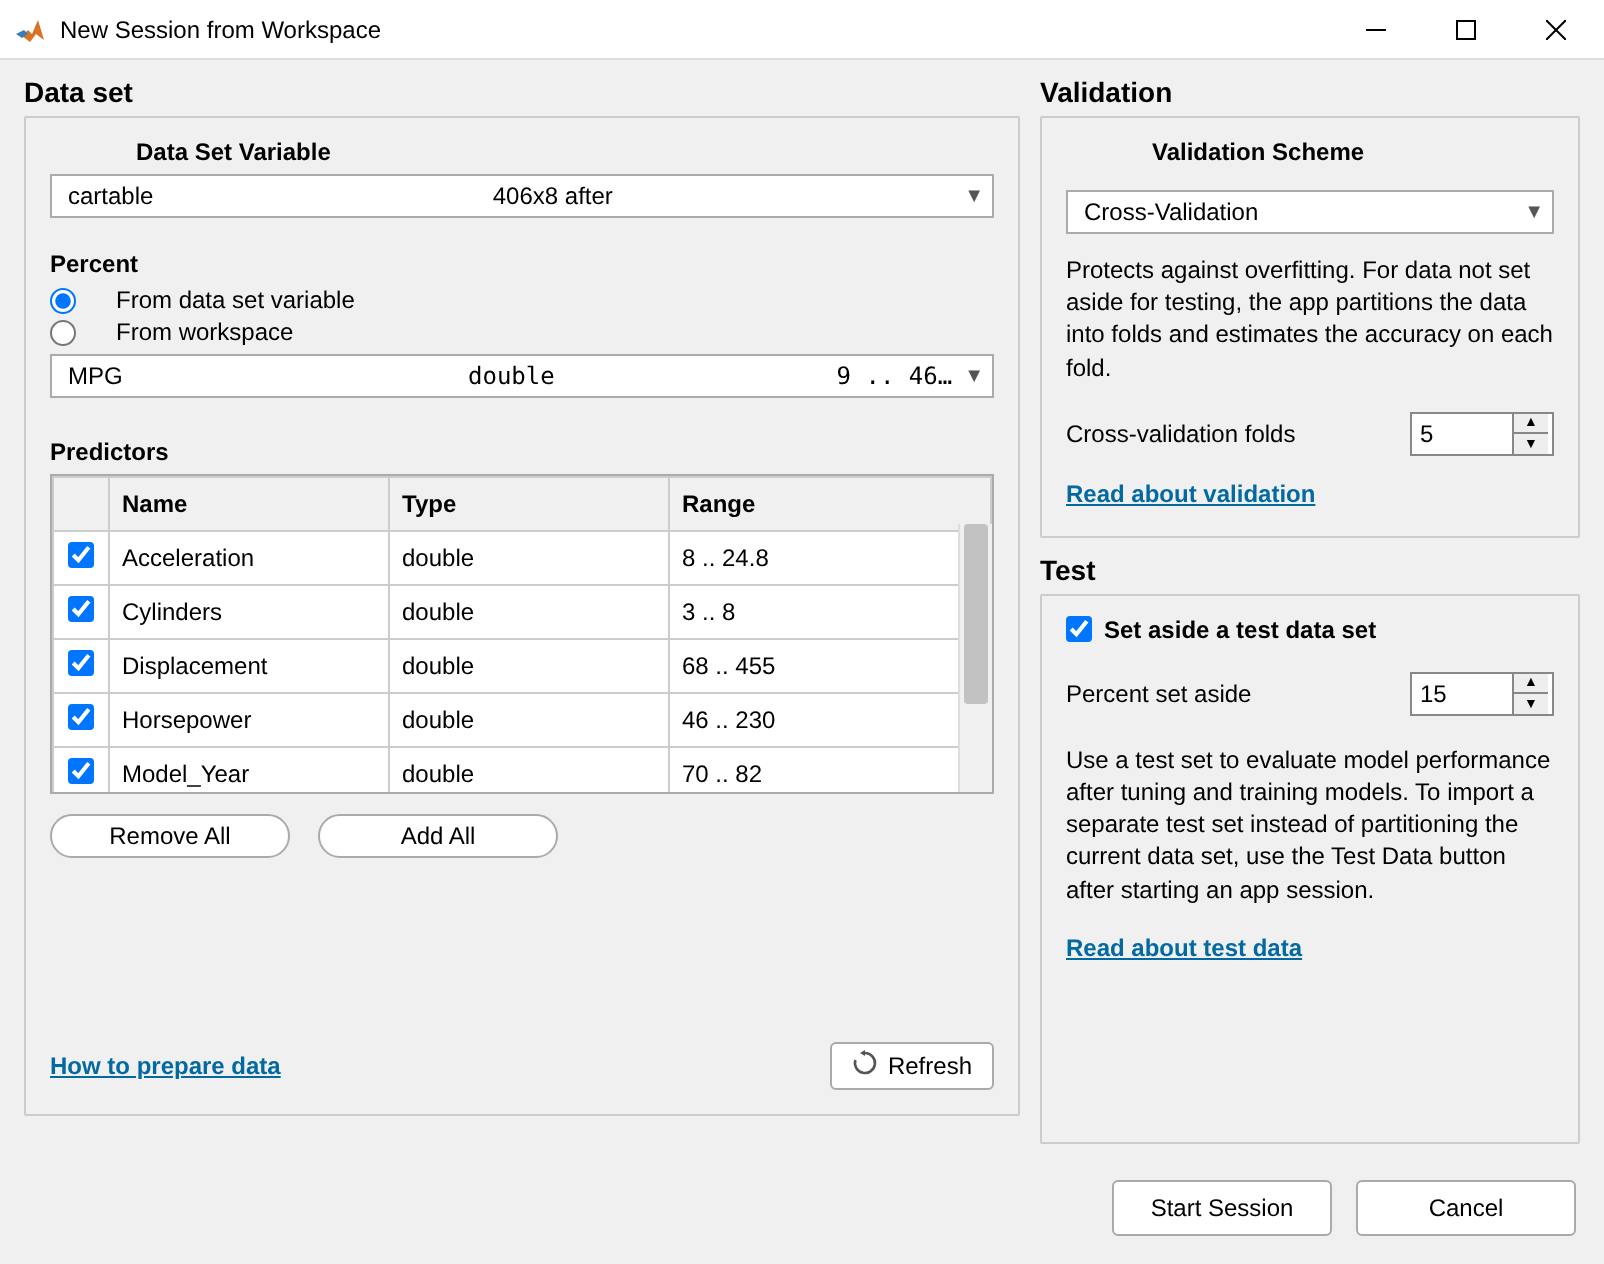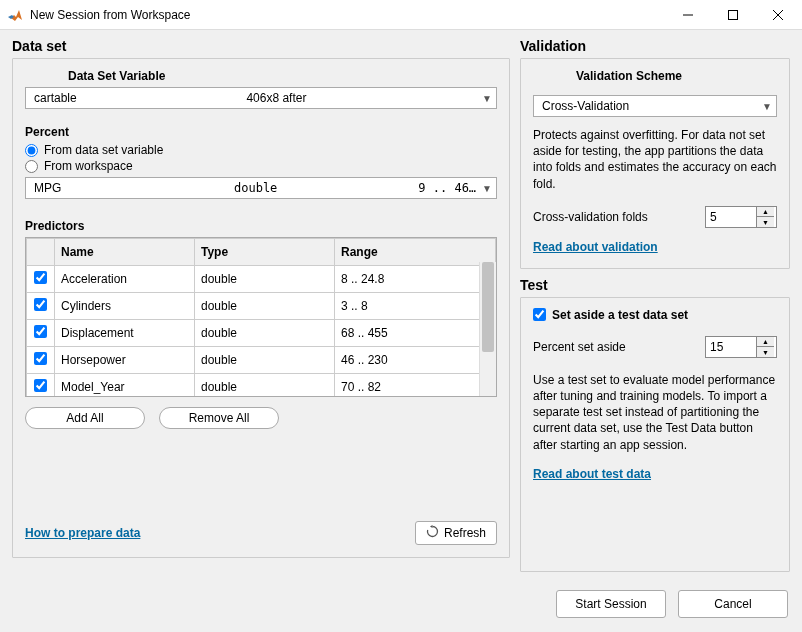--- a/index.html
+++ b/index.html
@@ -20,21 +20,21 @@
 
 .field-label { font-weight: bold; font-size: 12px; margin-bottom: 4px; margin-left: 43px; }
 
 .dropdown { display: flex; align-items: center; background: #fff; border: 1px solid #aaa; height: 22px; padding: 0 4px 0 8px; font-family: "Consolas", monospace; font-size: 12px; cursor: pointer; }
 .dropdown .dd-val { flex: 0 0 auto; }
 .dropdown .dd-mid { flex: 1; text-align: center; }
 .dropdown .dd-arrow { color: #555; font-size: 10px; padding-left: 6px; }
 
 .sub-label { font-weight: bold; font-size: 12px; margin-top: 16px; margin-bottom: 4px; }
 
-.radio-row { display: flex; align-items: center; gap: 6px; font-size: 12px; margin-bottom: 2px; }
+.radio-row { display: flex; align-items: center; gap: 20px; font-size: 12px; margin-bottom: 2px; }
 .radio-row input[type=radio] { margin: 0; }
 
 .response-dd { margin-top: 4px; }
 
 .pred-table-wrap { border: 1px solid #aaa; background: #fff; margin-top: 4px; height: 160px; position: relative; overflow: hidden; }
 .pred-table { width: 100%; border-collapse: collapse; font-size: 12px; }
 .pred-table th, .pred-table td { border: 1px solid #ccc; padding: 3px 6px; text-align: left; background: #fff; height: 27px; }
 .pred-table th { background: #f0f0f0; font-weight: bold; }
 .pred-table th:nth-child(1), .pred-table td:nth-child(1) { width: 28px; text-align: center; }
 .pred-table th:nth-child(2), .pred-table td:nth-child(2) { width: 140px; }
@@ -178,22 +178,22 @@
                 <td>1613 .. 5140</td>
               </tr>
             </tbody>
         </table>
         <div class="scrollbar-fake">
           <div class="scroll-thumb"></div>
         </div>
       </div>
 
       <div class="btn-row">
+        <div class="btn">Remove All</div>
         <div class="btn">Add All</div>
-        <div class="btn">Remove All</div>
       </div>
 
       <div class="refresh-row">
         <span class="link">How to prepare data</span>
         <div class="refresh-btn">
           <span><svg width="13" height="13" viewBox="0 0 13 13">
                 <path d="M6.5 1.5 A5 5 0 1 1 1.7 5" fill="none" stroke="#555" stroke-width="1.3"></path>
                 <path d="M6.5 0 L6.5 3 L4 1.5 Z" fill="#555"></path>
               </svg></span>
           <span>Refresh</span>

